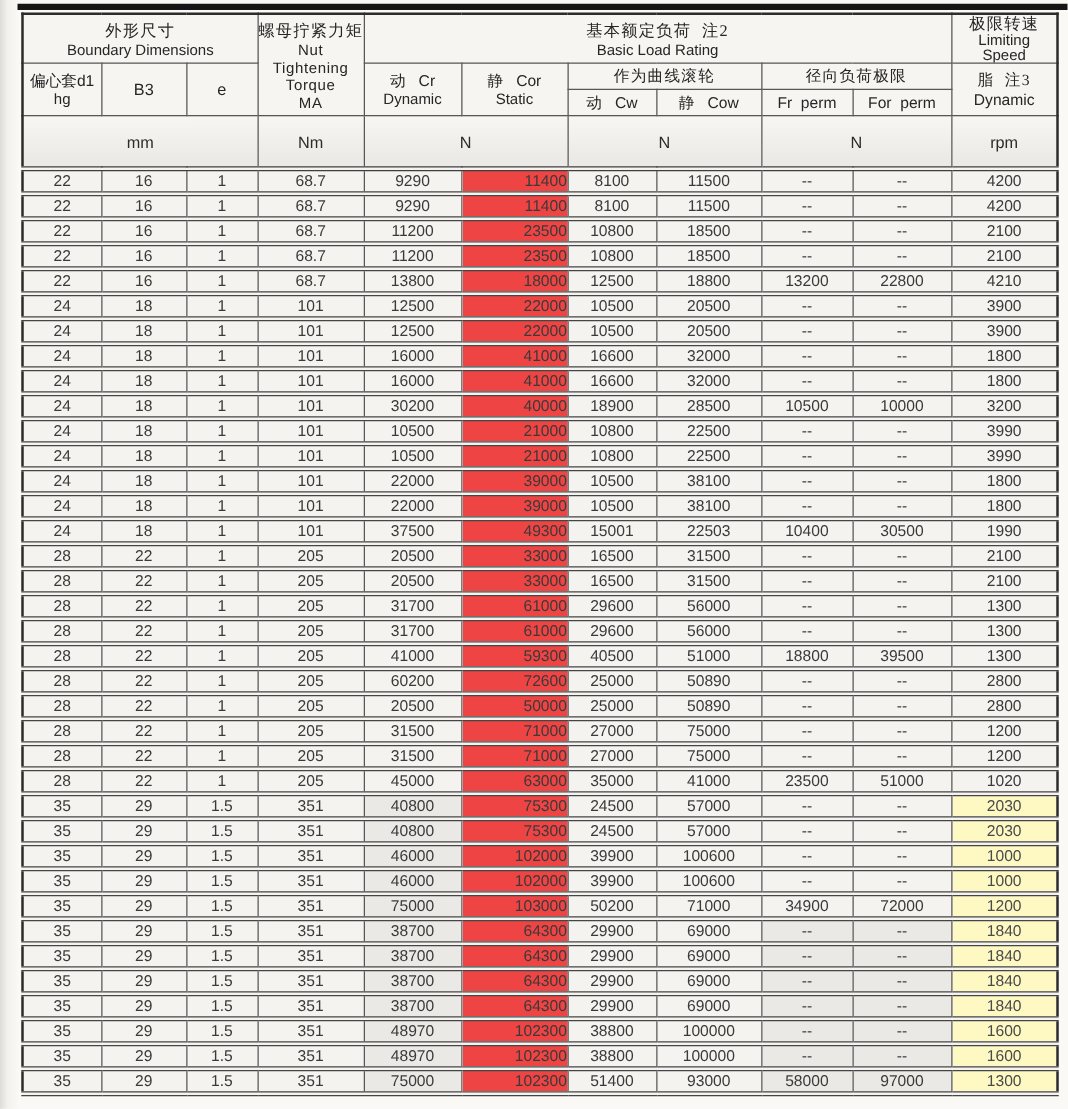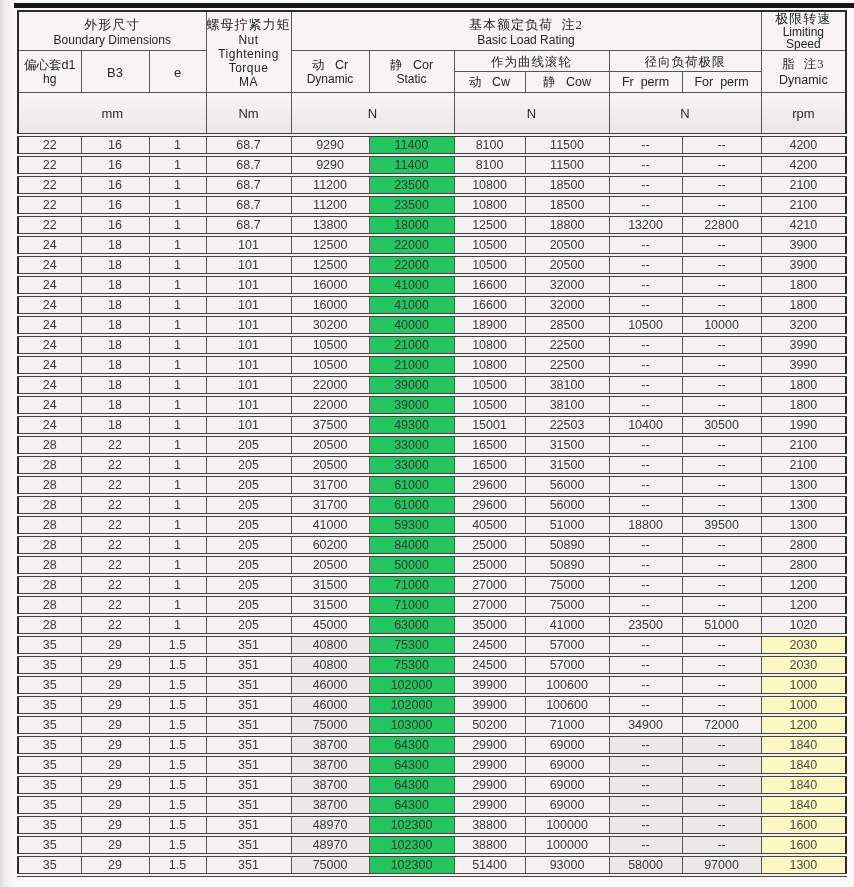--- a/index.html
+++ b/index.html
@@ -49,21 +49,21 @@
     background:linear-gradient(180deg,#f7f6f3 0%,#eceae7 85%);
     border-bottom:4px double #3e3e3e;
   }
   tbody td{
     height:16px;
     font-size:12.5px;line-height:16px;
     color:#3a3a3a;
     border-bottom:4px double #454545;
     background:#f4f3f0;
   }
-  td.shade-static{background:#22c55e;}
+  td.shade-static{background:#ef4444;text-align:right;}
   td.shade-rpm{background:#fef9c3;color:#4a4a4a;}
   td.shade-light{background:#eae9e6;}
   .cell-ma{letter-spacing:0.5px;margin-top:40px;}
 </style>
 </head>
 <body>
 
 <div class="page">
   <div class="left-edge-shadow"></div>
   <div class="top-rule"></div>
@@ -410,21 +410,21 @@
           <td>18800</td>
           <td>39500</td>
           <td>1300</td>
         </tr>
         <tr>
           <td>28</td>
           <td>22</td>
           <td>1</td>
           <td>205</td>
           <td>60200</td>
-          <td class="shade-static">84000</td>
+          <td class="shade-static">72600</td>
           <td>25000</td>
           <td>50890</td>
           <td>--</td>
           <td>--</td>
           <td>2800</td>
         </tr>
         <tr>
           <td>28</td>
           <td>22</td>
           <td>1</td>

